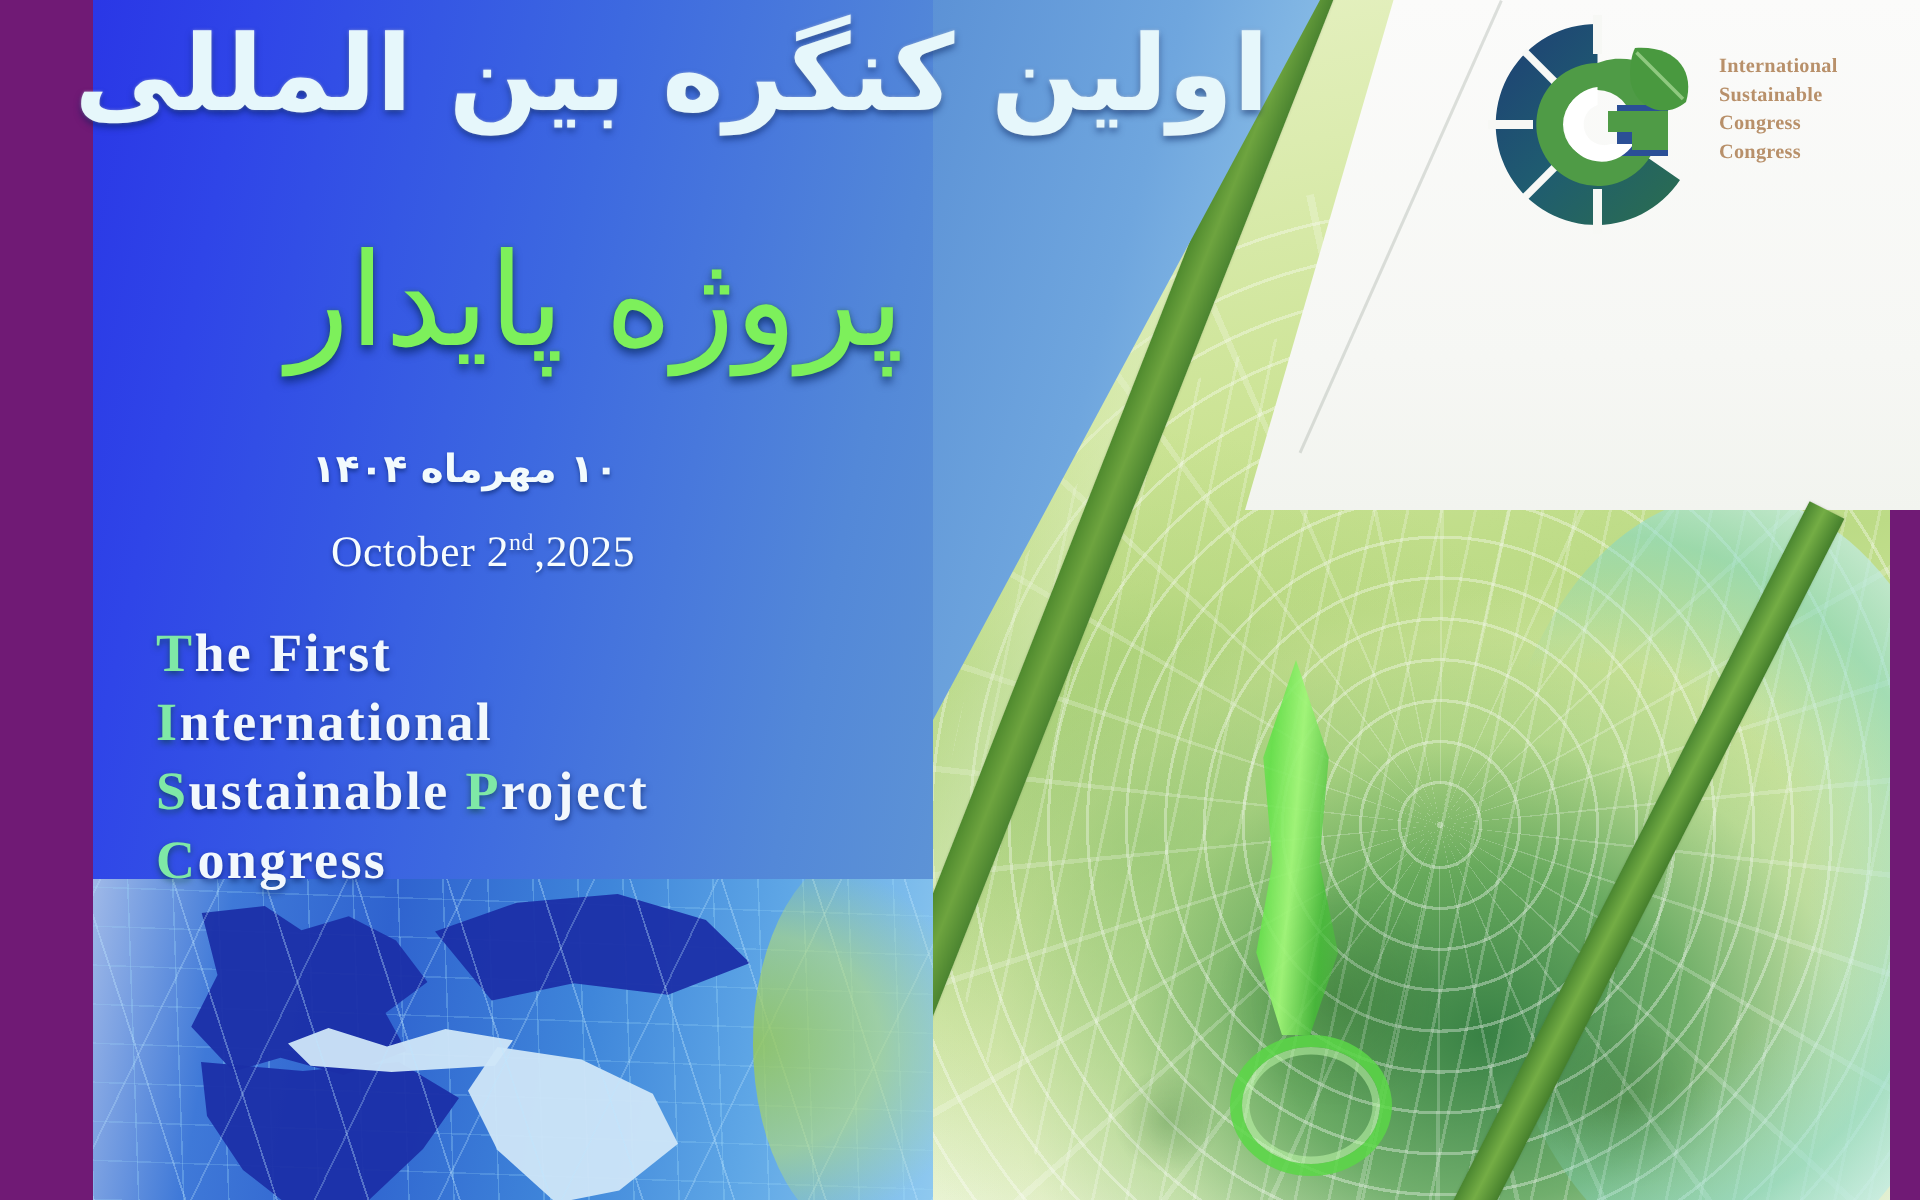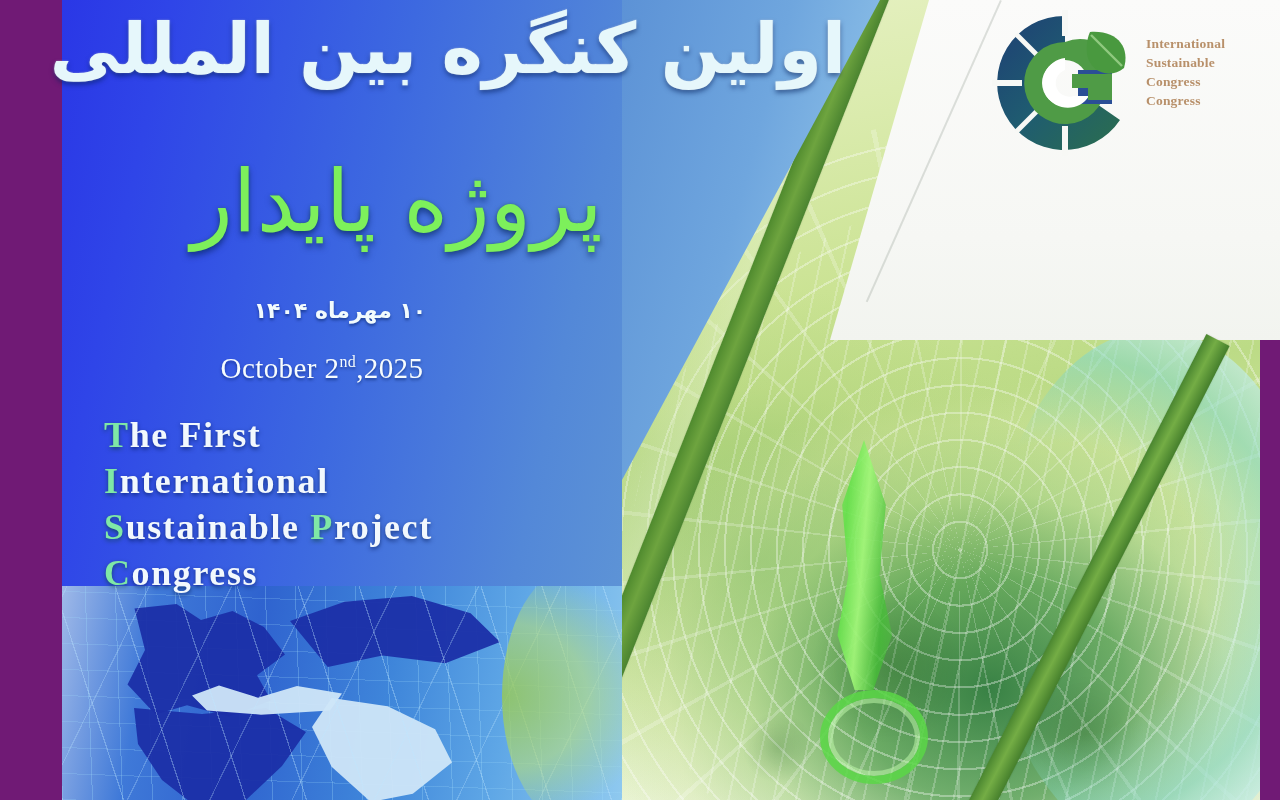--- a/index.html
+++ b/index.html
@@ -181,23 +181,23 @@
   .fa-line2{
     position:absolute;left:62px;top:150px;width:700px;text-align:center;
     padding-right:30px;box-sizing:border-box;
     font-family:"DejaVu Sans", sans-serif;
     font-size:86px;line-height:1.2;font-weight:400;
     color:#7df05b;direction:rtl;
     text-shadow:0 4px 6px rgba(0,30,90,.6), 0 0 3px rgba(40,120,40,.45);
     white-space:nowrap;
   }
   .fa-date{
-    position:absolute;left:80px;top:298px;width:520px;text-align:center;
+    position:absolute;left:50px;top:298px;width:520px;text-align:center;
     font-family:"DejaVu Sans", sans-serif;
-    font-size:22px;font-weight:700;color:#f2fbfd;direction:rtl;
+    font-size:26px;font-weight:700;color:#f2fbfd;direction:rtl;
     text-shadow:0 2px 3px rgba(0,30,90,.55);
   }
   .en-date{
     position:absolute;left:62px;top:352px;width:520px;text-align:center;
     font-family:"Liberation Serif", serif;
     font-size:29px;font-weight:400;color:#f6fcfe;letter-spacing:.4px;
     text-shadow:0 2px 3px rgba(0,30,90,.55);
   }
   .en-date sup{font-size:.55em;vertical-align:super;}
 

